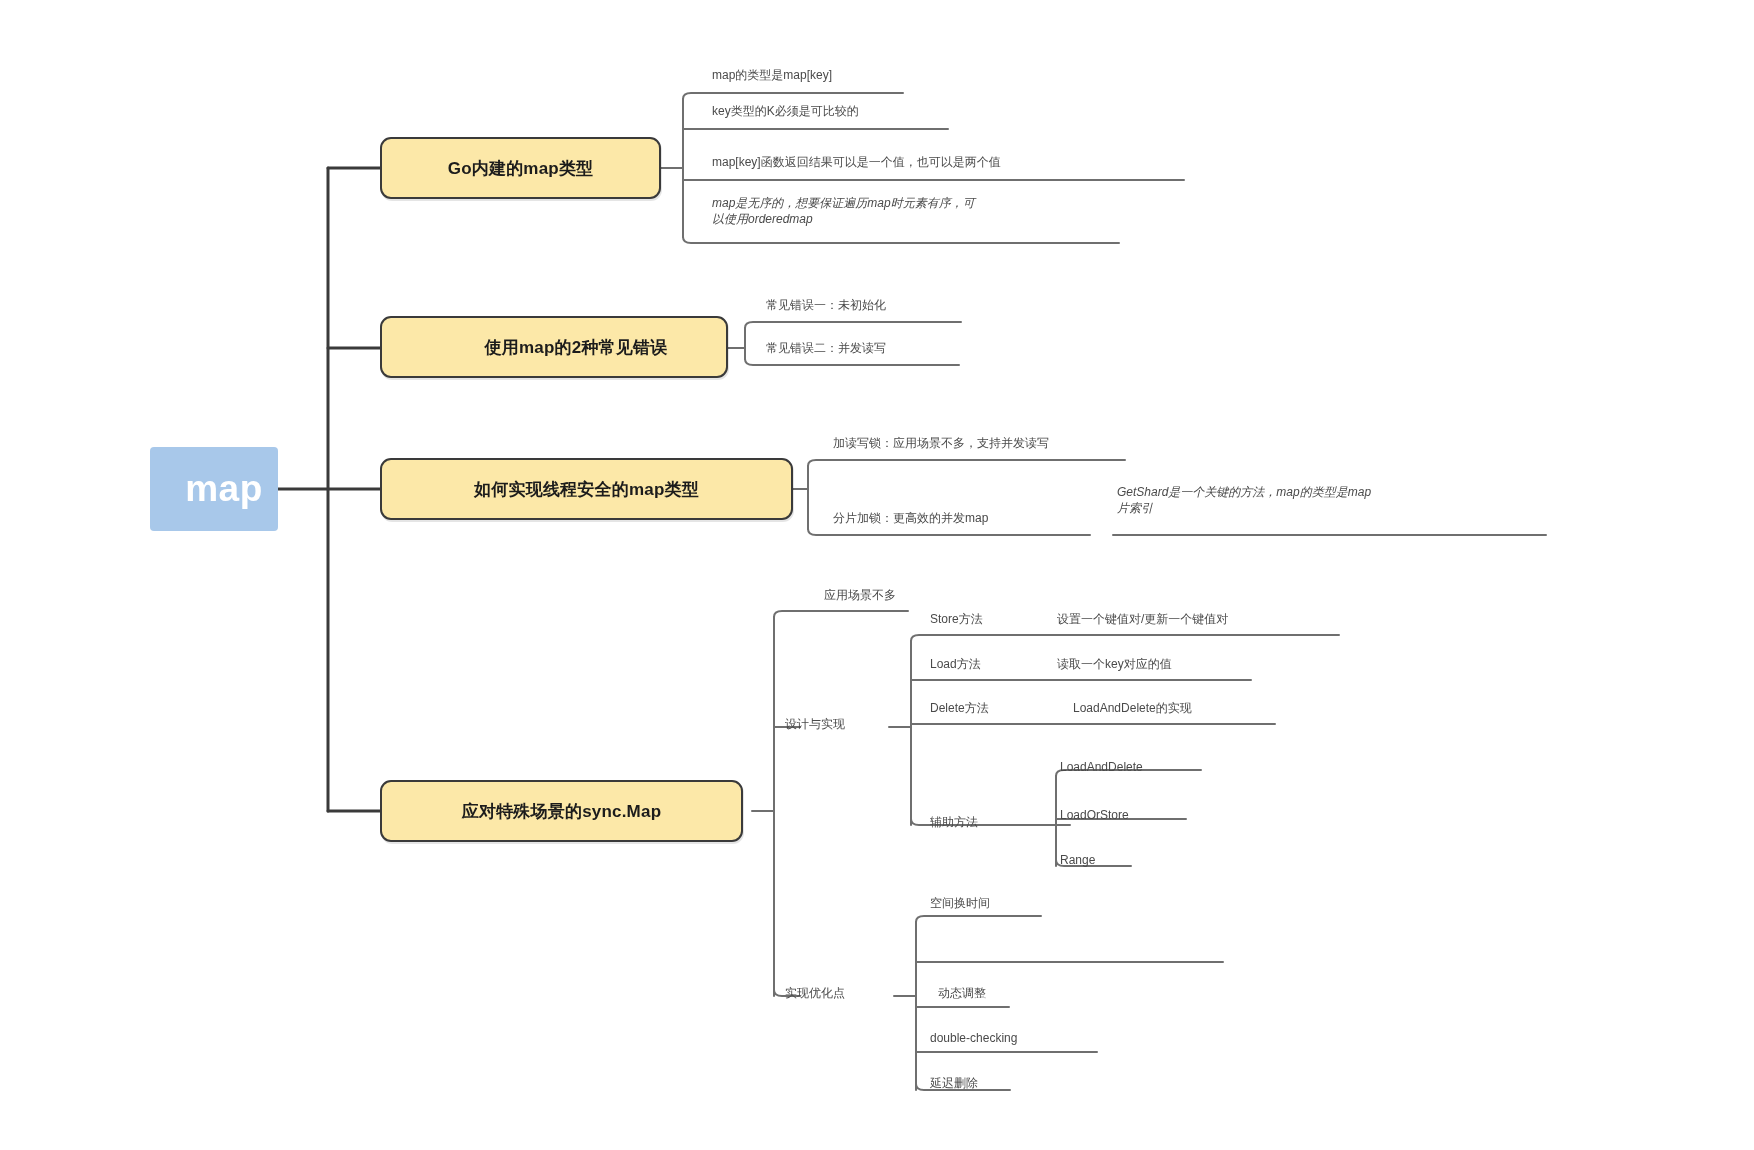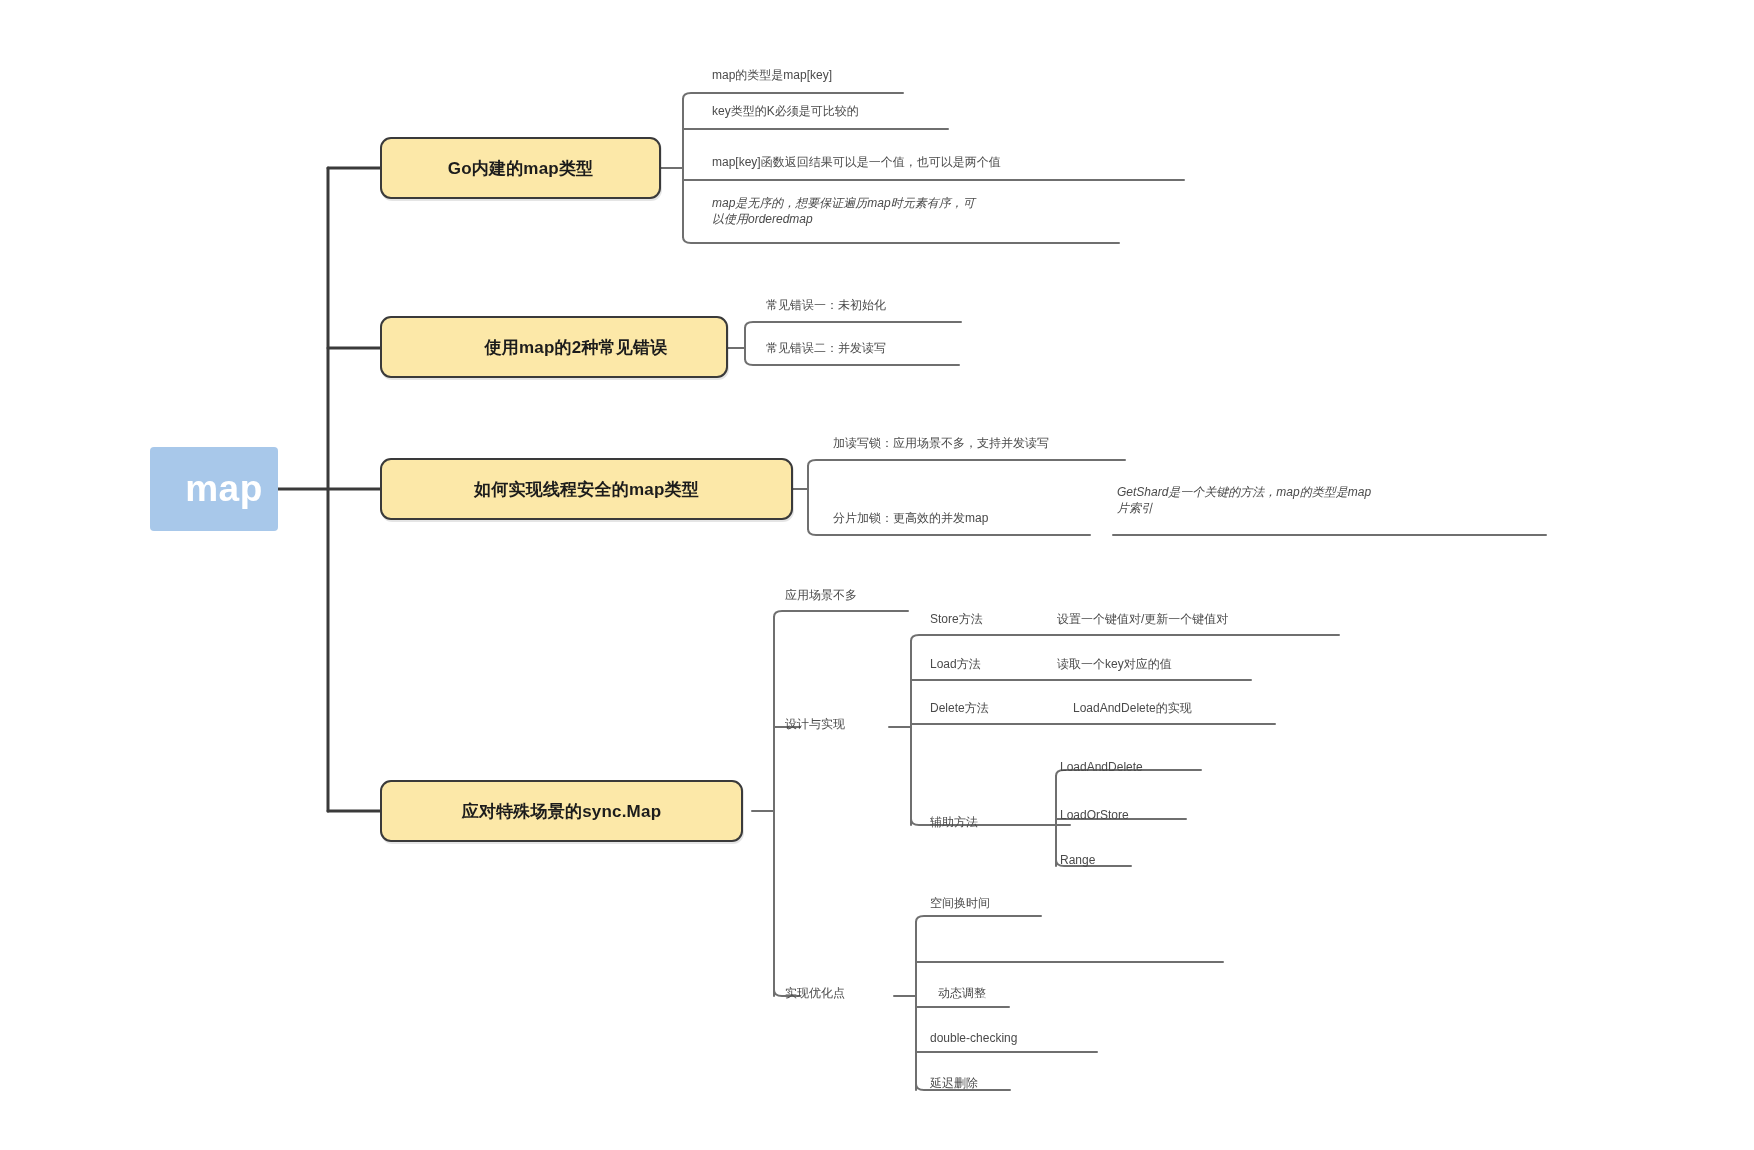--- a/index.html
+++ b/index.html
@@ -176,21 +176,21 @@
 
   <div class="node leaf-node" style="left:833px; top:428px; width:340px; height:30px;">加读写锁：应用场景不多，支持并发读写</div>
 
   <div class="node leaf-node" style="left:833px; top:503px; width:300px; height:30px;">分片加锁：更高效的并发map</div>
 
   <div class="node leaf-node two-line" style="left:1117px; top:482px; width:440px; height:52px;">GetShard是一个关键的方法，map的类型是map
 片索引</div>
 
   <div class="node topic-node" style="left:380px; top:780px; width:363px; height:62px;">应对特殊场景的sync.Map</div>
 
-  <div class="node leaf-node" style="left:785px; top:580px; width:250px; height:30px;">应用场景不多</div>
+  <div class="node leaf-node" style="left:824px; top:580px; width:250px; height:30px;">应用场景不多</div>
 
   <div class="node leaf-node" style="left:785px; top:709px; width:160px; height:30px;">设计与实现</div>
 
   <div class="node leaf-node" style="left:930px; top:604px; width:150px; height:30px;">Store方法</div>
   <div class="node leaf-node" style="left:1057px; top:604px; width:330px; height:30px;">设置一个键值对/更新一个键值对</div>
 
   <div class="node leaf-node" style="left:930px; top:649px; width:150px; height:30px;">Load方法</div>
   <div class="node leaf-node" style="left:1057px; top:649px; width:300px; height:30px;">读取一个key对应的值</div>
 
   <div class="node leaf-node" style="left:930px; top:693px; width:160px; height:30px;">Delete方法</div>

